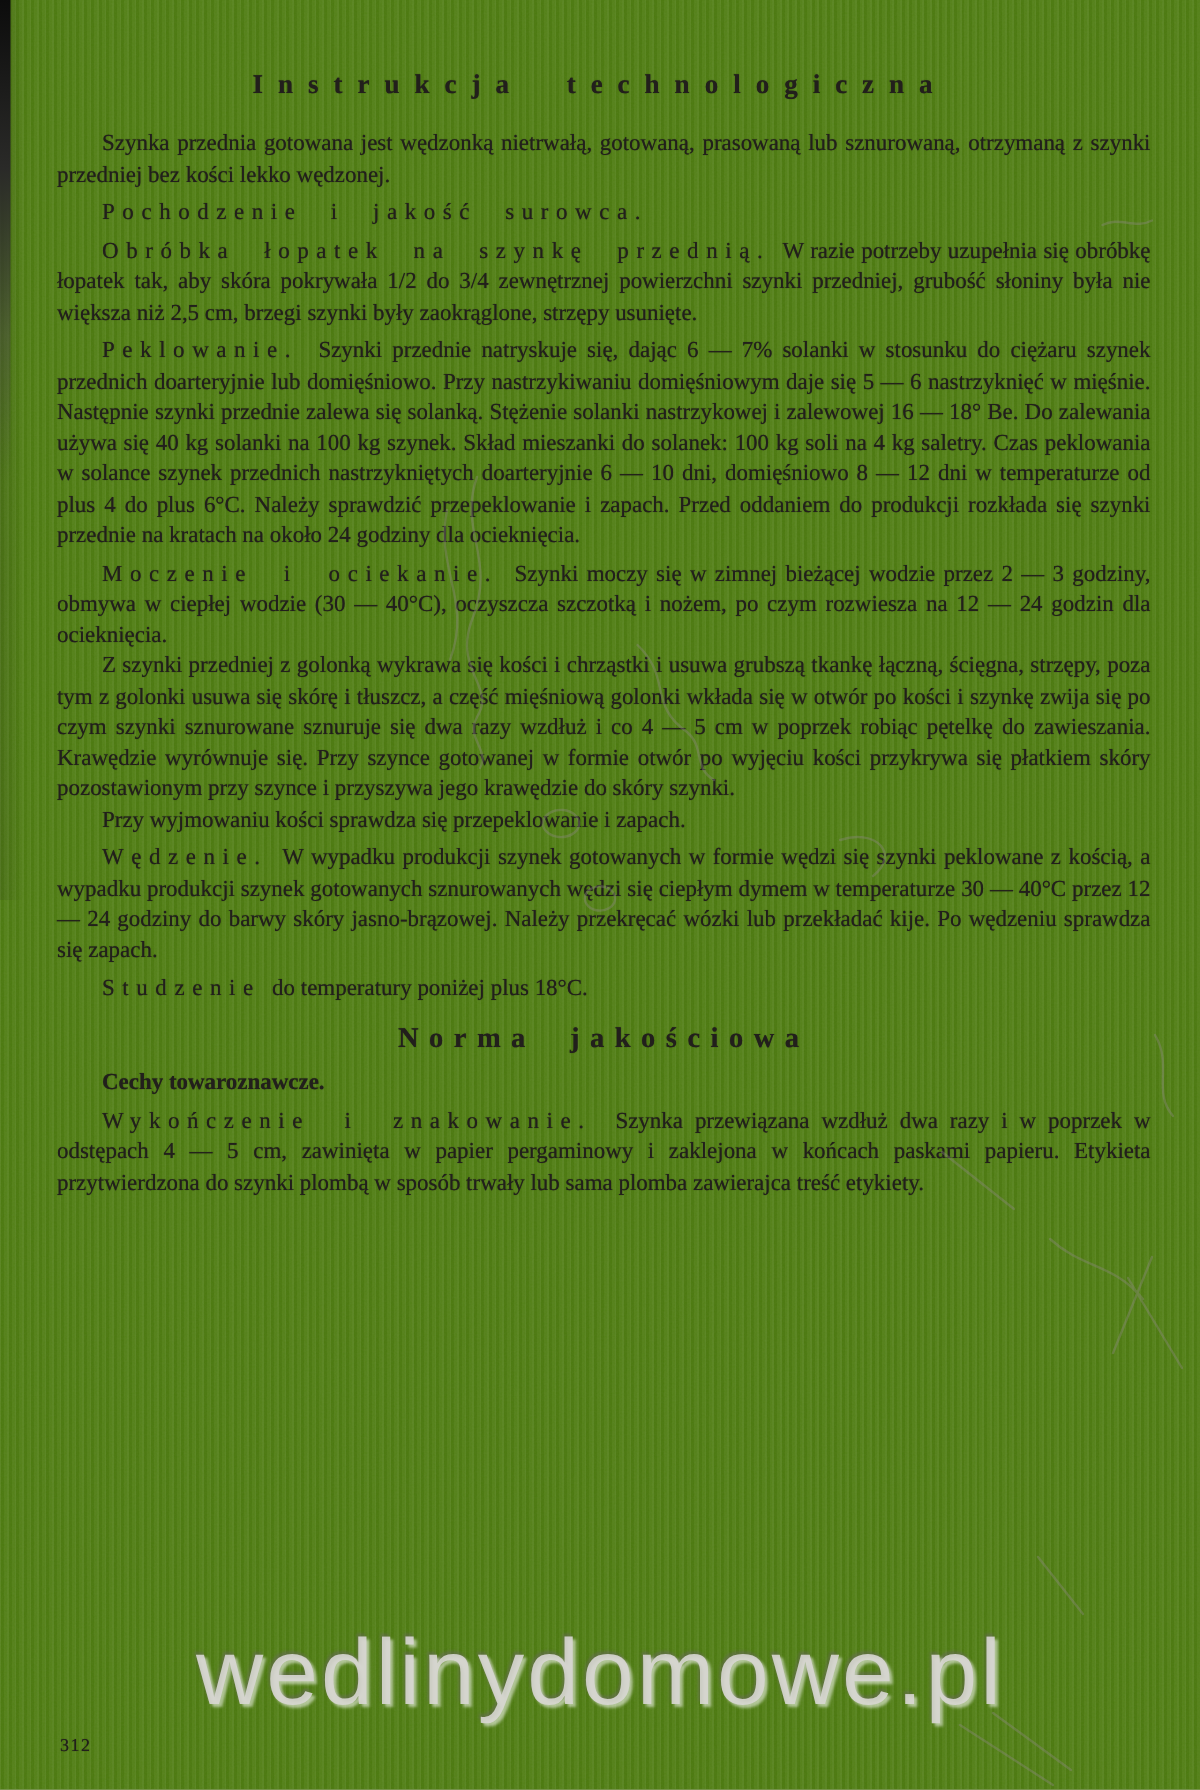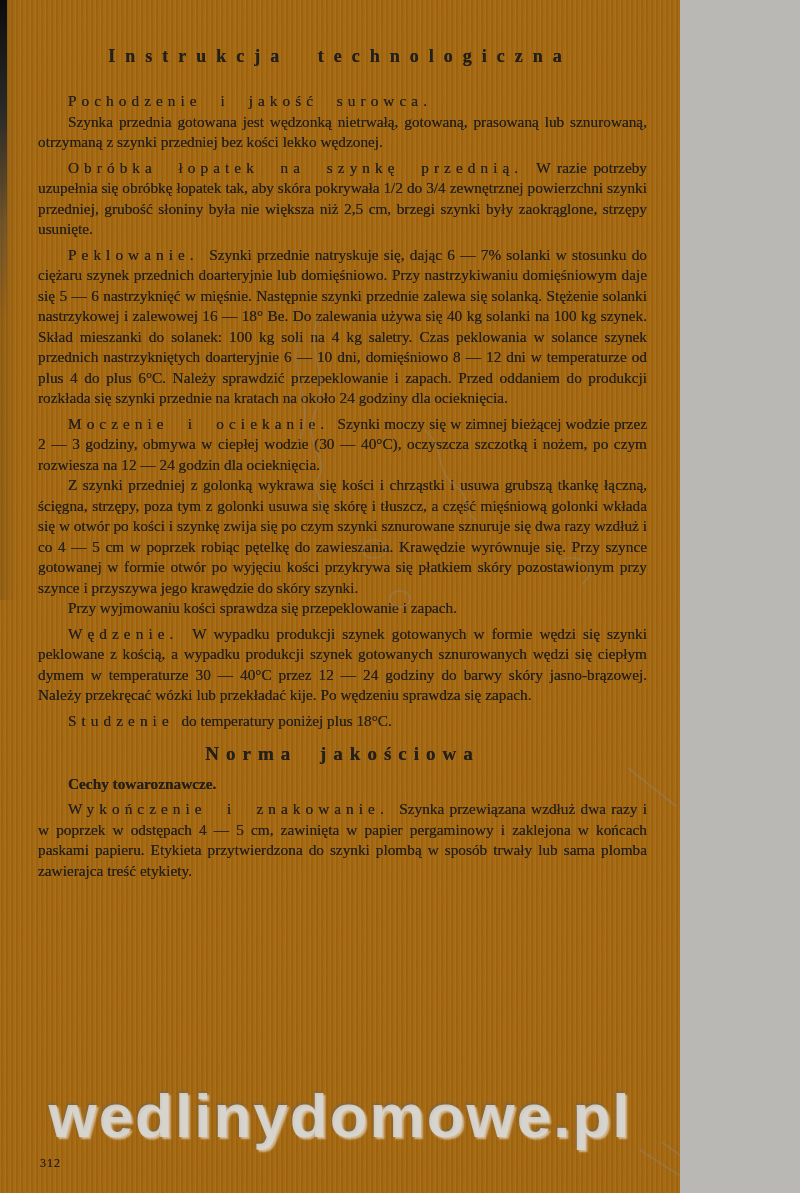--- a/index.html
+++ b/index.html
@@ -1,19 +1,19 @@
 <!DOCTYPE html>
 <html lang="pl"><head>
 <meta charset="utf-8">
 <style>
   html,body{margin:0;padding:0;}
   body{width:800px;height:1193px;overflow:hidden;background:#b9b8b4;}
   .page{
-    position:relative;width:680px;height:1193px;overflow:hidden;
-    background:#a16207;
+    position:relative;width:800px;height:1193px;overflow:hidden;
+    background:#4d7c0f;
     font-family:"Liberation Serif","DejaVu Serif",serif;
     color:#221f1c;
   }
   
   .striations{
     position:absolute;inset:0;pointer-events:none;z-index:1;
     background:
       repeating-linear-gradient(90deg, rgba(255,255,255,0.07) 0 1px, rgba(0,0,0,0.015) 1px 3px, rgba(255,255,255,0.04) 3px 5px);
   }
   .grain{position:absolute;inset:0;z-index:1;pointer-events:none;opacity:.45;}
@@ -44,21 +44,21 @@
   p.subheading{font-weight:bold;text-indent:30px;margin:6px 0 2px;}
   p.heading-center{
     text-align:center;text-indent:0;font-weight:bold;
     font-size:19px;letter-spacing:7px;word-spacing:11px;
     margin:13px 0 9px;
   }
   .spaced{letter-spacing:.33em;word-spacing:.65em;}
   .watermark{
     position:absolute;left:50%;transform:translateX(-50%);bottom:42px;z-index:2;
     font-family:"Liberation Sans","DejaVu Sans",sans-serif;
-    font-size:62px;font-weight:bold;letter-spacing:2px;white-space:nowrap;
+    font-size:62px;font-weight:normal;letter-spacing:2px;white-space:nowrap;
     color:rgba(216,215,211,0.9);
     text-shadow:2px 2px 2px rgba(255,255,255,0.55), -1px -2px 2px rgba(105,102,97,0.5);
   }
   .page-number{
     position:absolute;left:40px;bottom:22px;z-index:4;
     font-size:12px;letter-spacing:1px;
     text-shadow:0 0 .6px rgba(30,28,25,.8);
   }
   .pencil{position:absolute;inset:0;z-index:5;pointer-events:none;}
 </style>
@@ -75,22 +75,22 @@
     <rect width="800" height="1193" filter="url(#g)"></rect>
   </svg>
   <div class="striations"></div>
 
   <div class="left-edge-soft"></div>
   <div class="left-edge"></div>
 
   <h1 class="doc-title">Instrukcja technologiczna</h1>
 
   <div class="doc-body">
+      <p class="para">Szynka przednia gotowana jest wędzonką nietrwałą, gotowaną, prasowaną lub sznurowaną, otrzymaną z szynki przedniej bez kości lekko wędzonej.</p>
       <p class="para has-spaced"><span class="spaced">Pochodzenie i jakość surowca.</span></p>
-      <p class="para">Szynka przednia gotowana jest wędzonką nietrwałą, gotowaną, prasowaną lub sznurowaną, otrzymaną z szynki przedniej bez kości lekko wędzonej.</p>
       <p class="para has-spaced"><span class="spaced">Obróbka łopatek na szynkę przednią.</span>&nbsp; W razie potrzeby uzupełnia się obróbkę łopatek tak, aby skóra pokrywała 1/2 do 3/4 zewnętrznej powierzchni szynki przedniej, grubość słoniny była nie większa niż 2,5 cm, brzegi szynki były zaokrąglone, strzępy usunięte.</p>
       <p class="para has-spaced"><span class="spaced">Peklowanie.</span>&nbsp; Szynki przednie natryskuje się, dając 6 — 7% solanki w stosunku do ciężaru szynek przednich doarteryjnie lub domięśniowo. Przy nastrzykiwaniu domięśniowym daje się 5 — 6 nastrzyknięć w mięśnie. Następnie szynki przednie zalewa się solanką. Stężenie solanki nastrzykowej i zalewowej 16 — 18° Be. Do zalewania używa się 40 kg solanki na 100 kg szynek. Skład mieszanki do solanek: 100 kg soli na 4 kg saletry. Czas peklowania w solance szynek przednich nastrzykniętych doarteryjnie 6 — 10 dni, domięśniowo 8 — 12 dni w temperaturze od plus 4 do plus 6°C. Należy sprawdzić przepeklowanie i zapach. Przed oddaniem do produkcji rozkłada się szynki przednie na kratach na około 24 godziny dla ocieknięcia.</p>
       <p class="para has-spaced"><span class="spaced">Moczenie i ociekanie.</span>&nbsp; Szynki moczy się w zimnej bieżącej wodzie przez 2 — 3 godziny, obmywa w ciepłej wodzie (30 — 40°C), oczyszcza szczotką i nożem, po czym rozwiesza na 12 — 24 godzin dla ocieknięcia.</p>
       <p class="para">Z szynki przedniej z golonką wykrawa się kości i chrząstki i usuwa grubszą tkankę łączną, ścięgna, strzępy, poza tym z golonki usuwa się skórę i tłuszcz, a część mięśniową golonki wkłada się w otwór po kości i szynkę zwija się po czym szynki sznurowane sznuruje się dwa razy wzdłuż i co 4 — 5 cm w poprzek robiąc pętelkę do zawieszania. Krawędzie wyrównuje się. Przy szynce gotowanej w formie otwór po wyjęciu kości przykrywa się płatkiem skóry pozostawionym przy szynce i przyszywa jego krawędzie do skóry szynki.</p>
       <p class="para">Przy wyjmowaniu kości sprawdza się przepeklowanie i zapach.</p>
       <p class="para has-spaced"><span class="spaced">Wędzenie.</span>&nbsp; W wypadku produkcji szynek gotowanych w formie wędzi się szynki peklowane z kością, a wypadku produkcji szynek gotowanych sznurowanych wędzi się ciepłym dymem w temperaturze 30 — 40°C przez 12 — 24 godziny do barwy skóry jasno-brązowej. Należy przekręcać wózki lub przekładać kije. Po wędzeniu sprawdza się zapach.</p>
       <p class="para has-spaced"><span class="spaced">Studzenie</span>&nbsp; do temperatury poniżej plus 18°C.</p>
       <p class="heading-center">Norma jakościowa</p>
       <p class="subheading">Cechy towaroznawcze.</p>
       <p class="para has-spaced"><span class="spaced">Wykończenie i znakowanie.</span>&nbsp; Szynka przewiązana wzdłuż dwa razy i w poprzek w odstępach 4 — 5 cm, zawinięta w papier pergaminowy i zaklejona w końcach paskami papieru. Etykieta przytwierdzona do szynki plombą w sposób trwały lub sama plomba zawierajca treść etykiety.</p>

